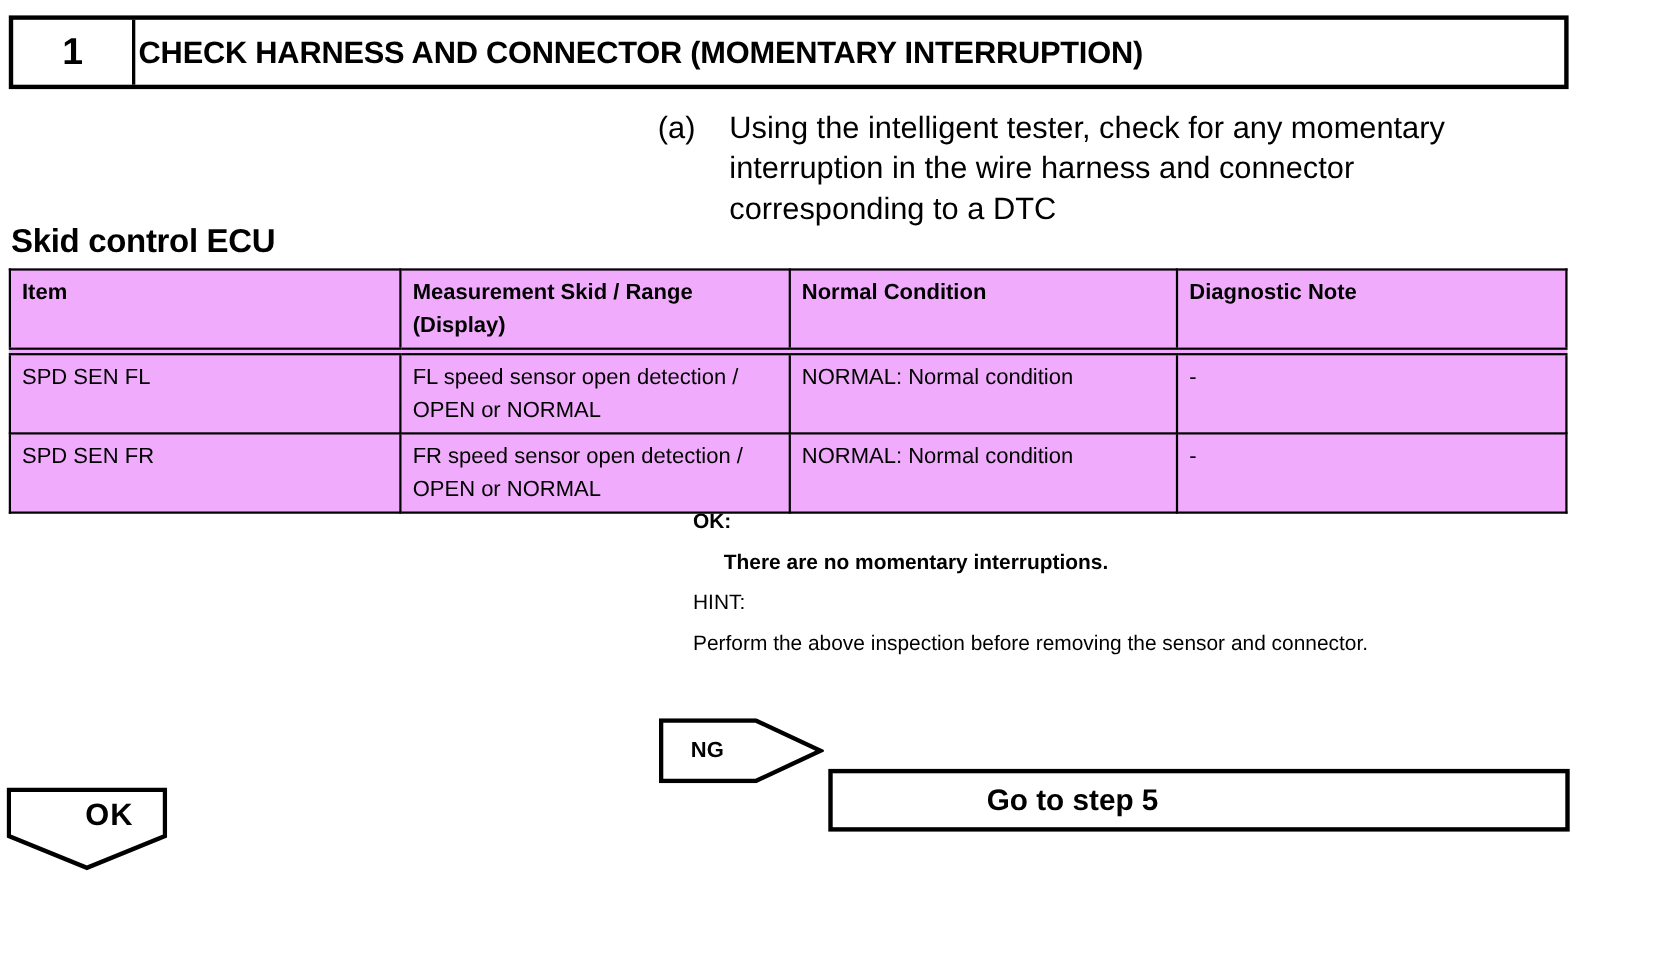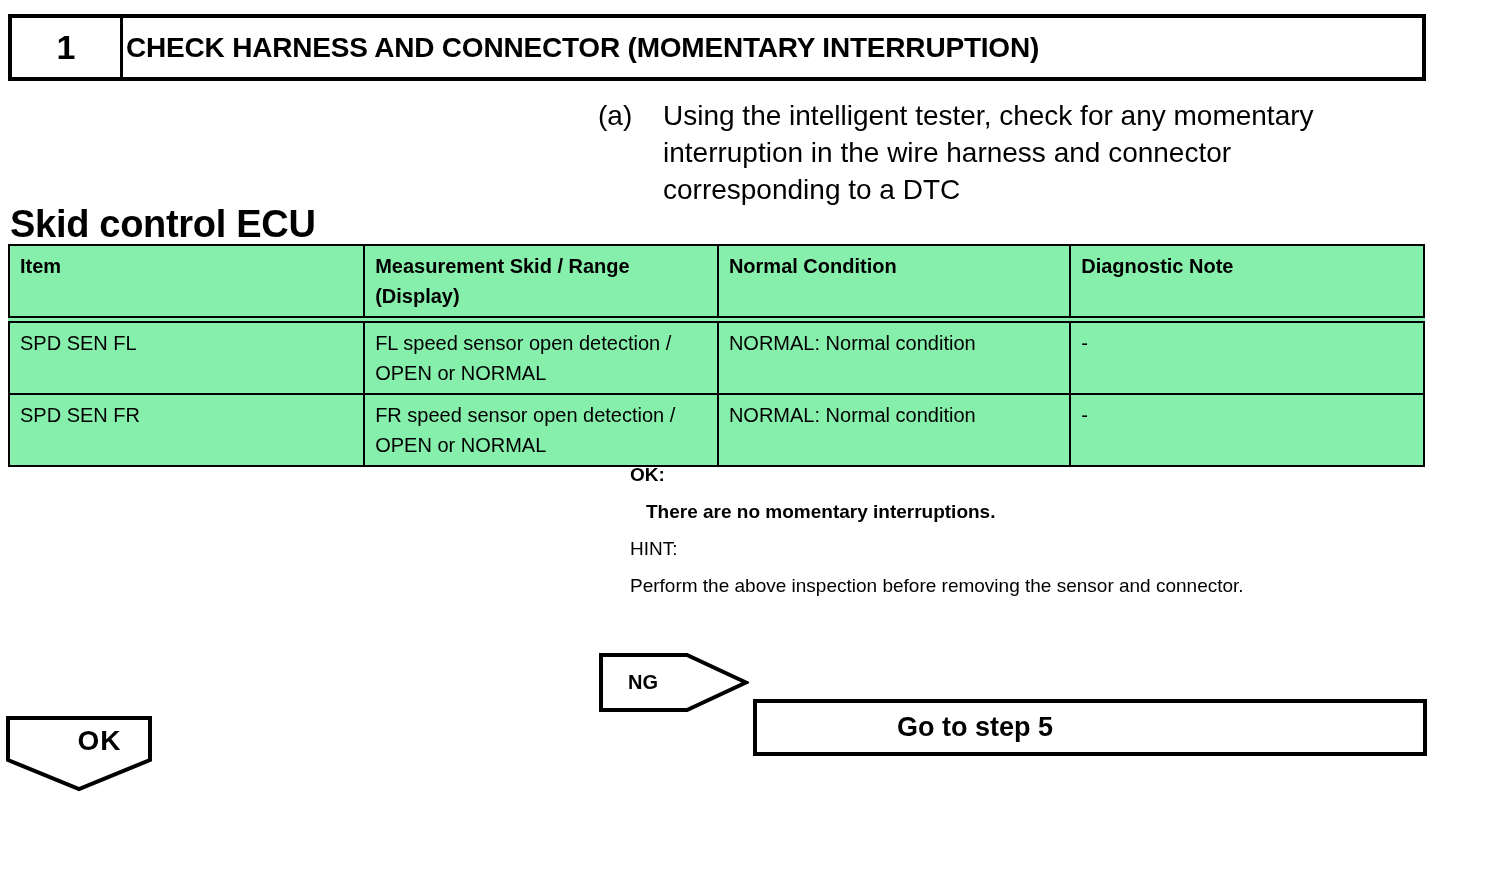--- a/index.html
+++ b/index.html
@@ -29,47 +29,47 @@
   
   .instruction{
     position:absolute;left:598px;top:97px;
     display:flex;font-size:28px;line-height:37px;
   }
   .instr-label{width:65px;flex:0 0 65px;}
   .instr-text{width:750px;}
   
   .table-caption{
     position:absolute;left:10px;top:203px;
-    font-size:38px;font-weight:bold;letter-spacing:-0.3px;
+    font-size:30px;font-weight:bold;letter-spacing:-0.3px;
   }
   
   .spec-table{
     position:absolute;left:8px;top:244px;width:1417px;
     border-collapse:collapse;table-layout:fixed;
-    font-size:20px;line-height:30px;background:#86efac;
+    font-size:20px;line-height:30px;background:#f0abfc;
   }
   .spec-table th,.spec-table td{
     border:2px solid #000;
     padding:5px 10px;
     text-align:left;vertical-align:top;
     overflow:hidden;
   }
   .spec-table thead th{
     font-weight:bold;
     height:64px;
     border-bottom:7px double #000;
   }
   .spec-table tbody tr{height:66px;}
   
   .result-block{
     position:absolute;left:630px;top:456px;
     font-size:19px;line-height:37px;width:740px;
   }
   .rb-bold{font-weight:bold;}
-  .rb-indent{margin-left:16px;}
+  .rb-indent{margin-left:28px;}
   .hint-text{width:715px;}
   
   .ng-arrow{position:absolute;left:599px;top:653px;width:150px;height:59px;}
   .ng-arrow svg{display:block;}
   .ng-label{
     position:absolute;left:0;top:0;width:88px;height:59px;
     display:flex;align-items:center;justify-content:center;
     font-size:20px;font-weight:bold;
   }
   .goto-box{

